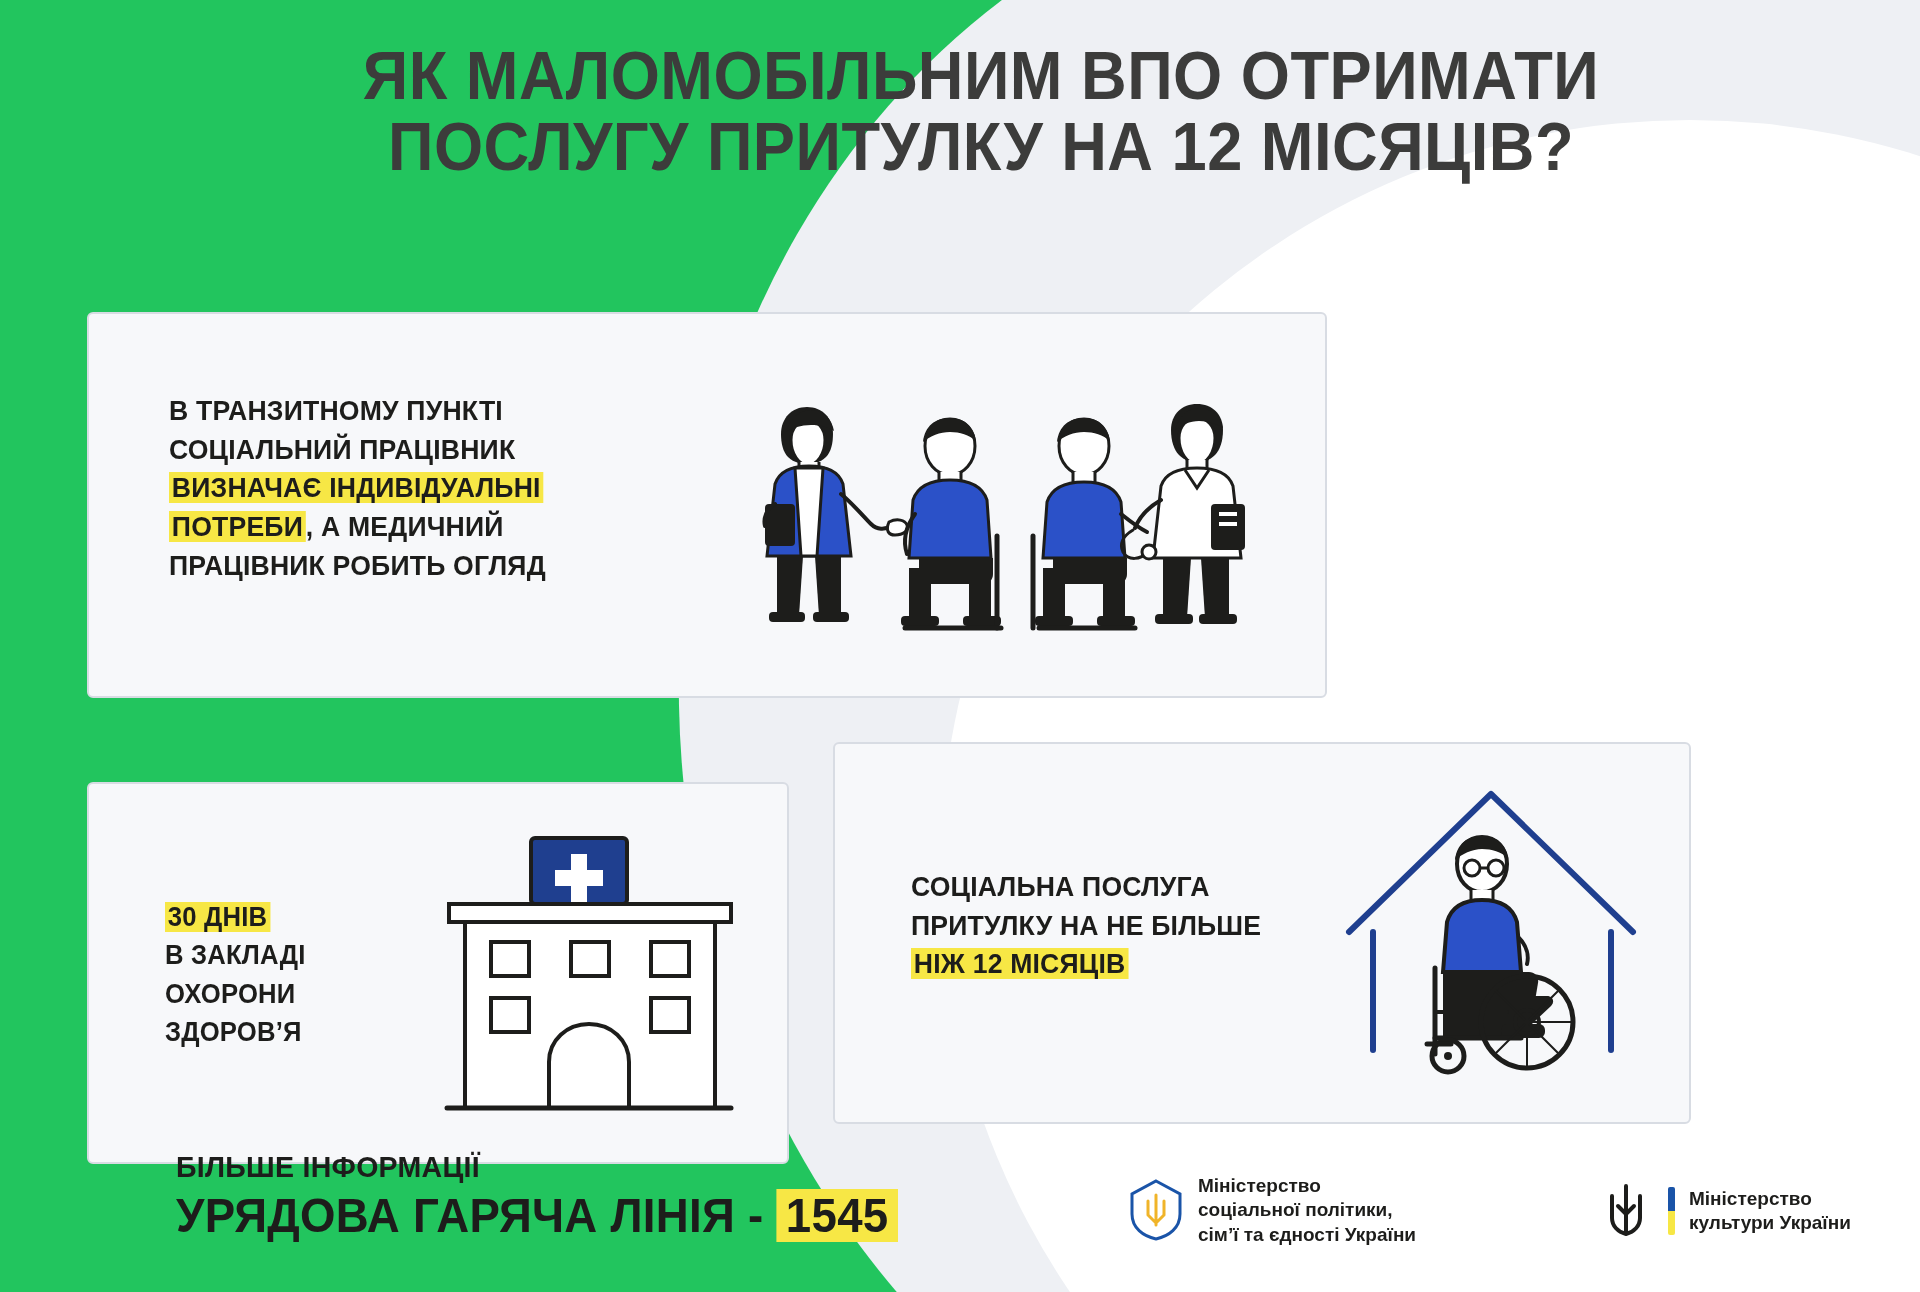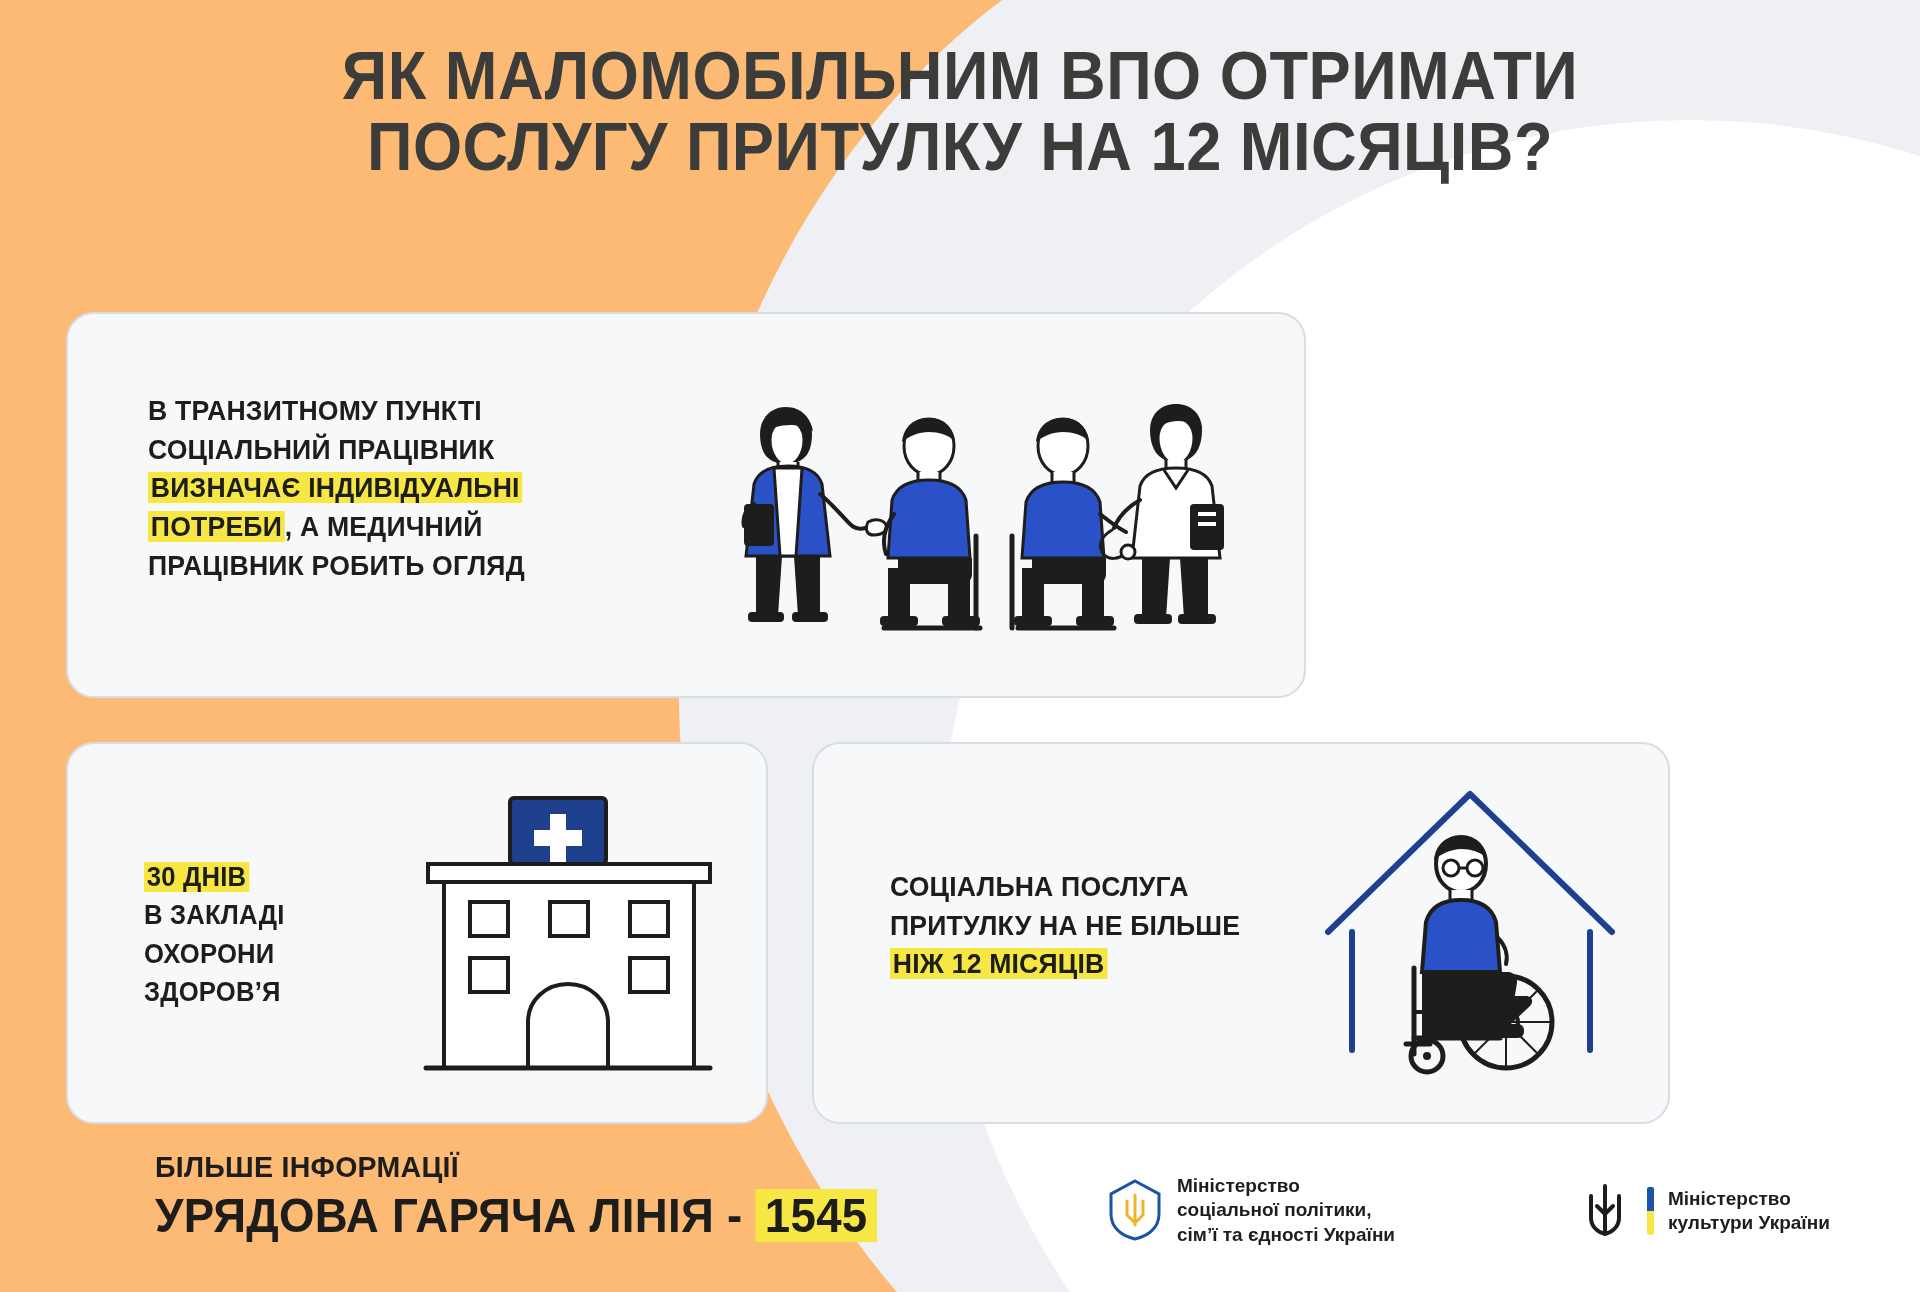--- a/index.html
+++ b/index.html
@@ -7,22 +7,23 @@
     width: 1920px;
     height: 1292px;
     background: #ffffff;
     font-family: "Liberation Sans", sans-serif;
     overflow: hidden;
   }
   #root {
     position: relative;
     width: 1920px;
     height: 1292px;
-    background: #fdba74;
+    background: #22c55e;
     overflow: hidden;
+    padding-left: 21px;
   }
   
   .bg-swoosh {
     position: absolute;
     right: -260px;
     top: -140px;
     width: 1500px;
     height: 1700px;
     background: #eef0f4;
     border-radius: 50% 0 0 50%;
@@ -57,24 +58,24 @@
     font-stretch: condensed;
     transform: scaleX(0.93);
   }
   .title .line { display: block; white-space: nowrap; }
 
   
   .card {
     position: absolute;
     background: #f7f8fa;
     border: 2px solid #d8dce3;
-    border-radius: 28px;
+    border-radius: 6px;
   }
   #card-top    { left: 66px;  top: 312px; width: 1240px; height: 386px; }
-  #card-left   { left: 66px;  top: 742px; width: 702px;  height: 382px; }
+  #card-left   { left: 66px;  top: 782px; width: 702px;  height: 382px; }
   #card-right  { left: 812px; top: 742px; width: 858px;  height: 382px; }
 
   .card-text {
     position: absolute;
     color: #1d1d1b;
     font-weight: 700;
     font-size: 28px;
     line-height: 1.38;
     letter-spacing: 0.2px;
     transform: scaleX(0.95);

